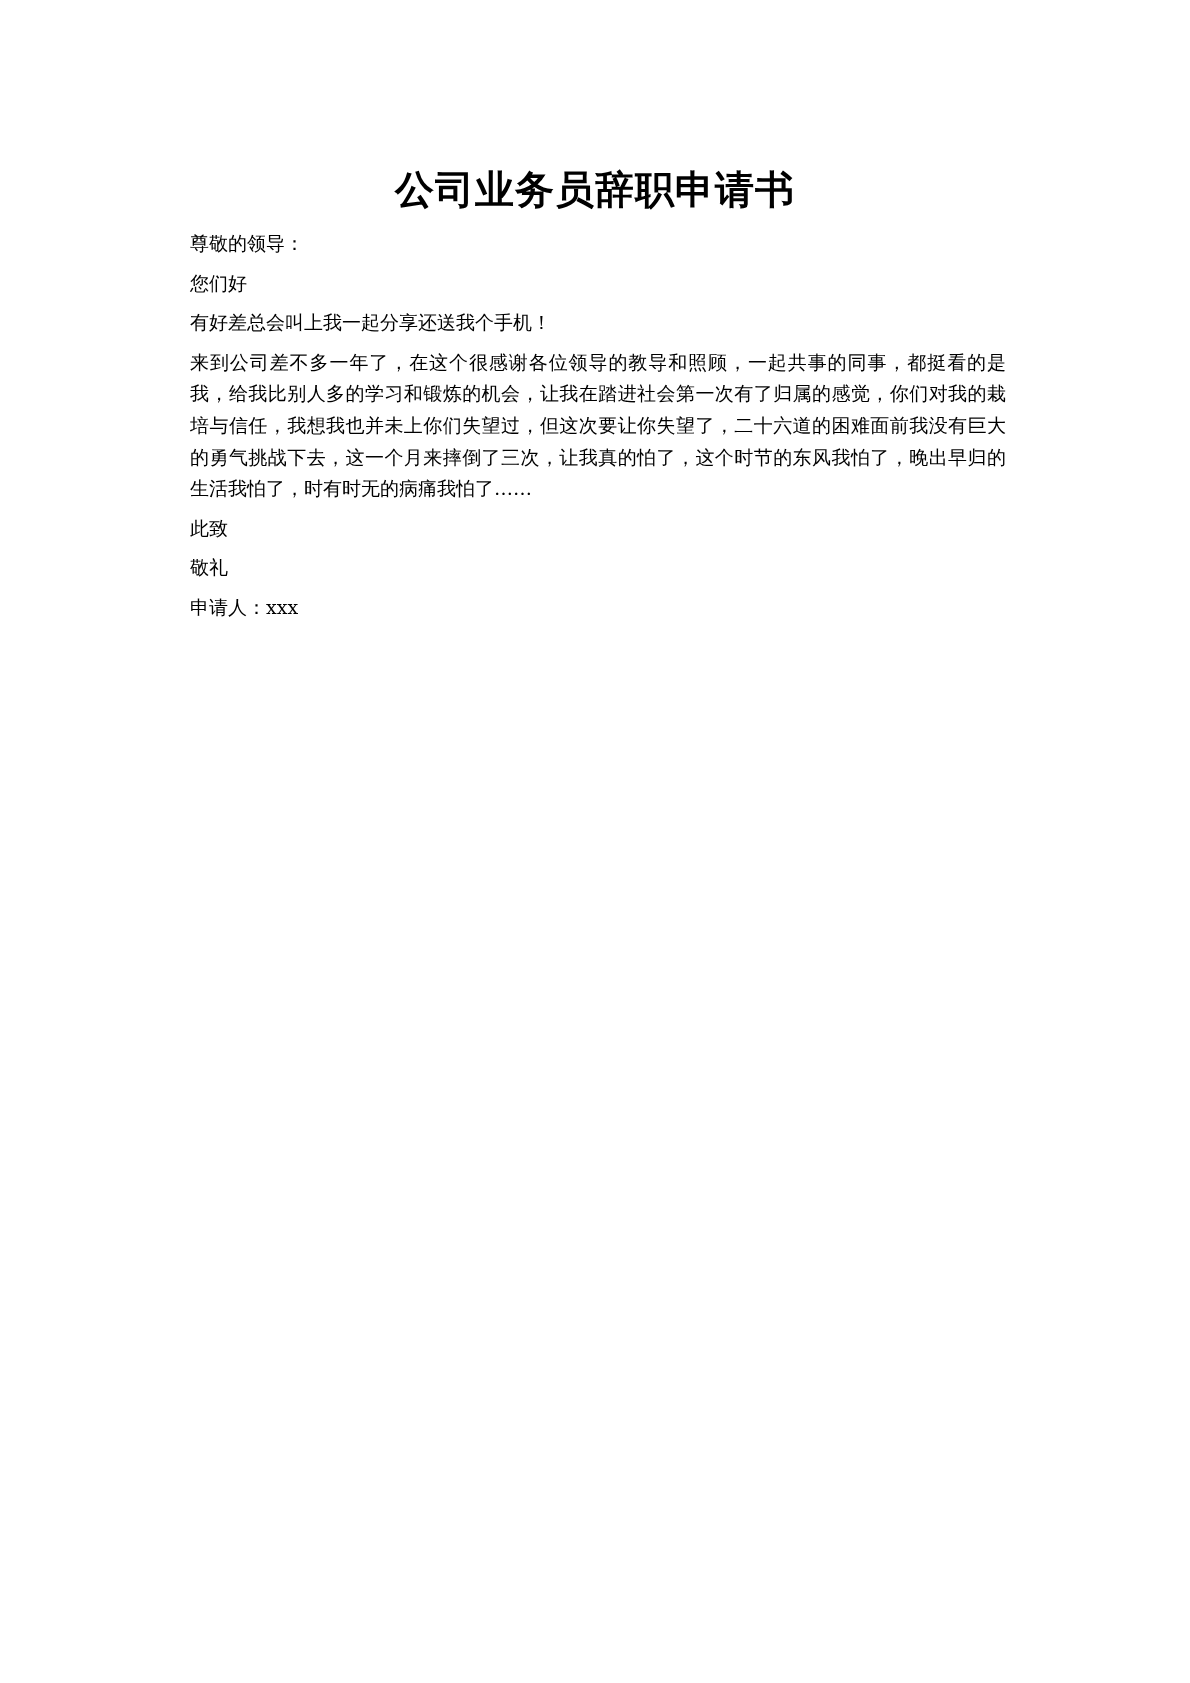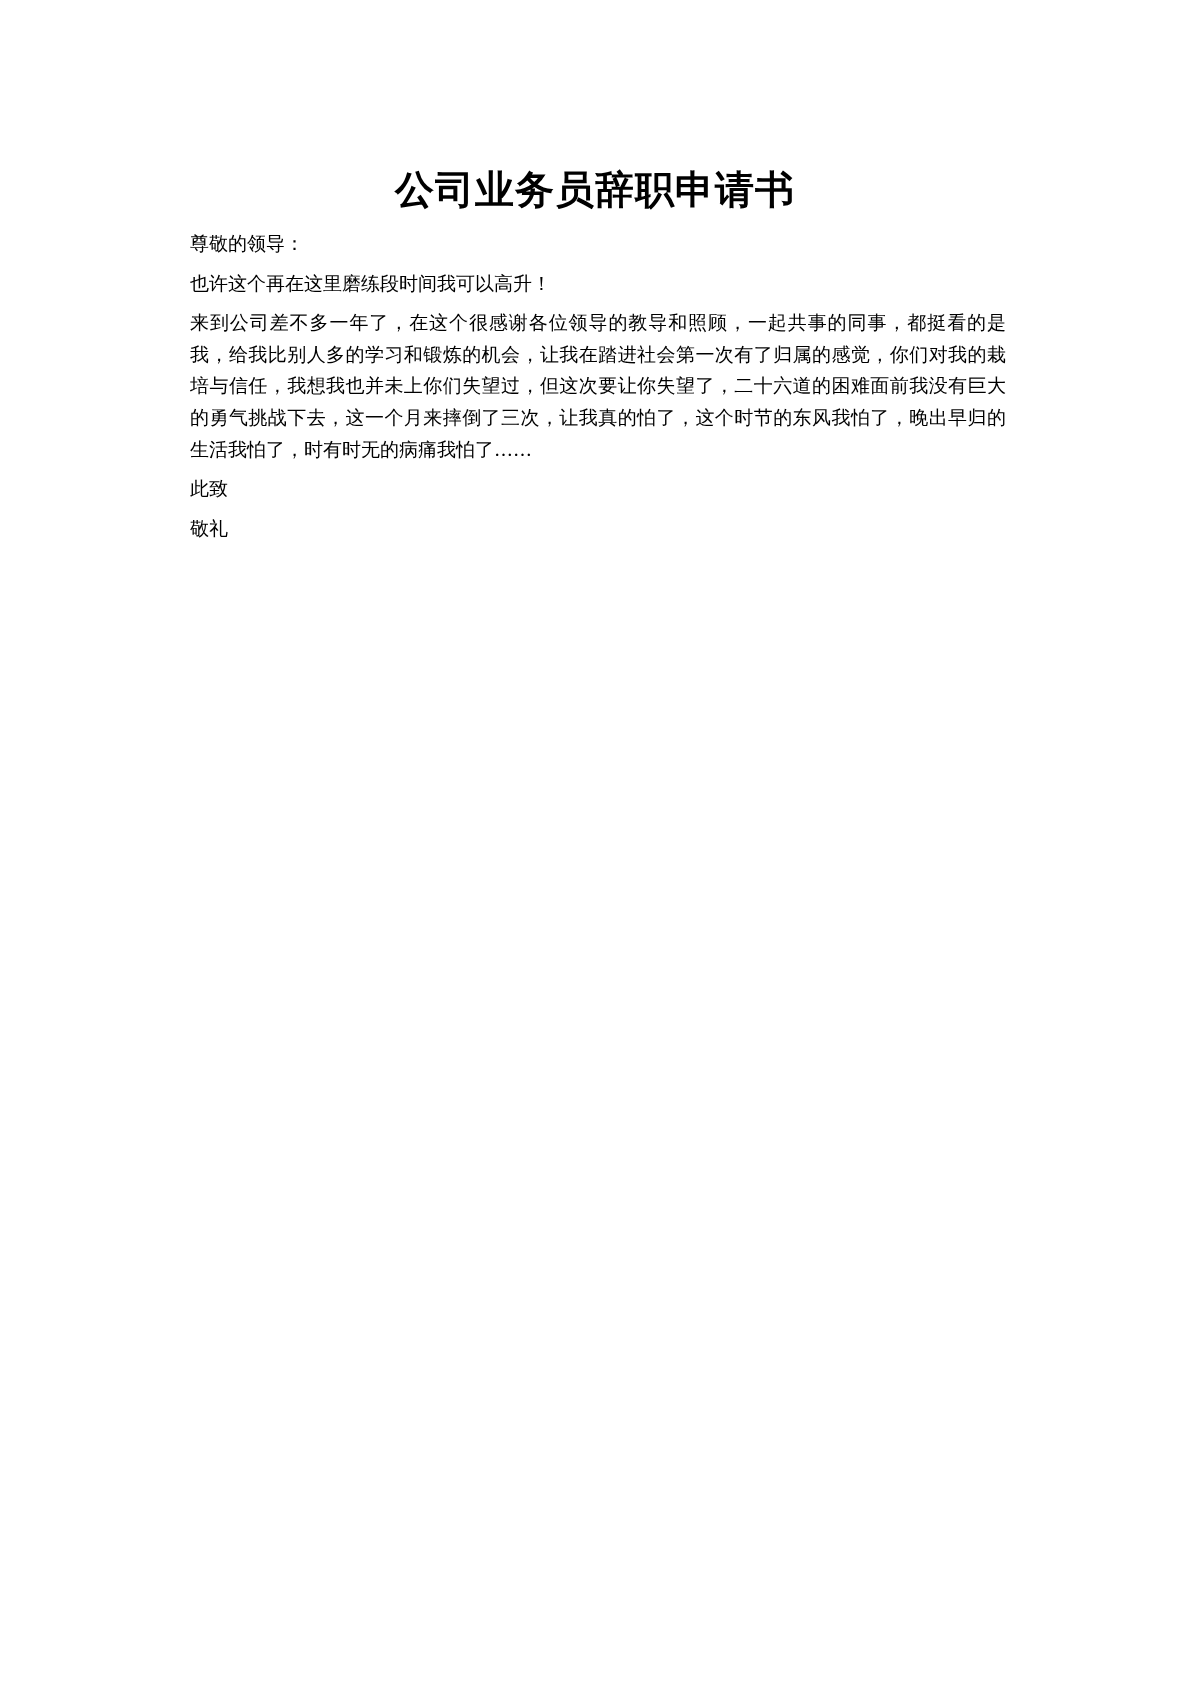--- a/index.html
+++ b/index.html
@@ -52,18 +52,20 @@
   }
 </style>
 </head>
 <body>
 
 <div class="page">
   <h1 class="title">公司业务员辞职申请书</h1>
 
   <div class="body">
     <p>尊敬的领导：</p>
-    <p>也许这个再在这里磨练段时间我可以高升！</p>
+    <p>您们好</p>
+    <p>有好差总会叫上我一起分享还送我个手机！</p>
     <p>来到公司差不多一年了，在这个很感谢各位领导的教导和照顾，一起共事的同事，都挺看的是我，给我比别人多的学习和锻炼的机会，让我在踏进社会第一次有了归属的感觉，你们对我的栽培与信任，我想我也并未上你们失望过，但这次要让你失望了，二十六道的困难面前我没有巨大的勇气挑战下去，这一个月来摔倒了三次，让我真的怕了，这个时节的东风我怕了，晚出早归的生活我怕了，时有时无的病痛我怕了……</p>
     <p>此致</p>
     <p>敬礼</p>
+    <p>申请人：xxx</p>
   </div>
 </div>
 
 </body></html>

